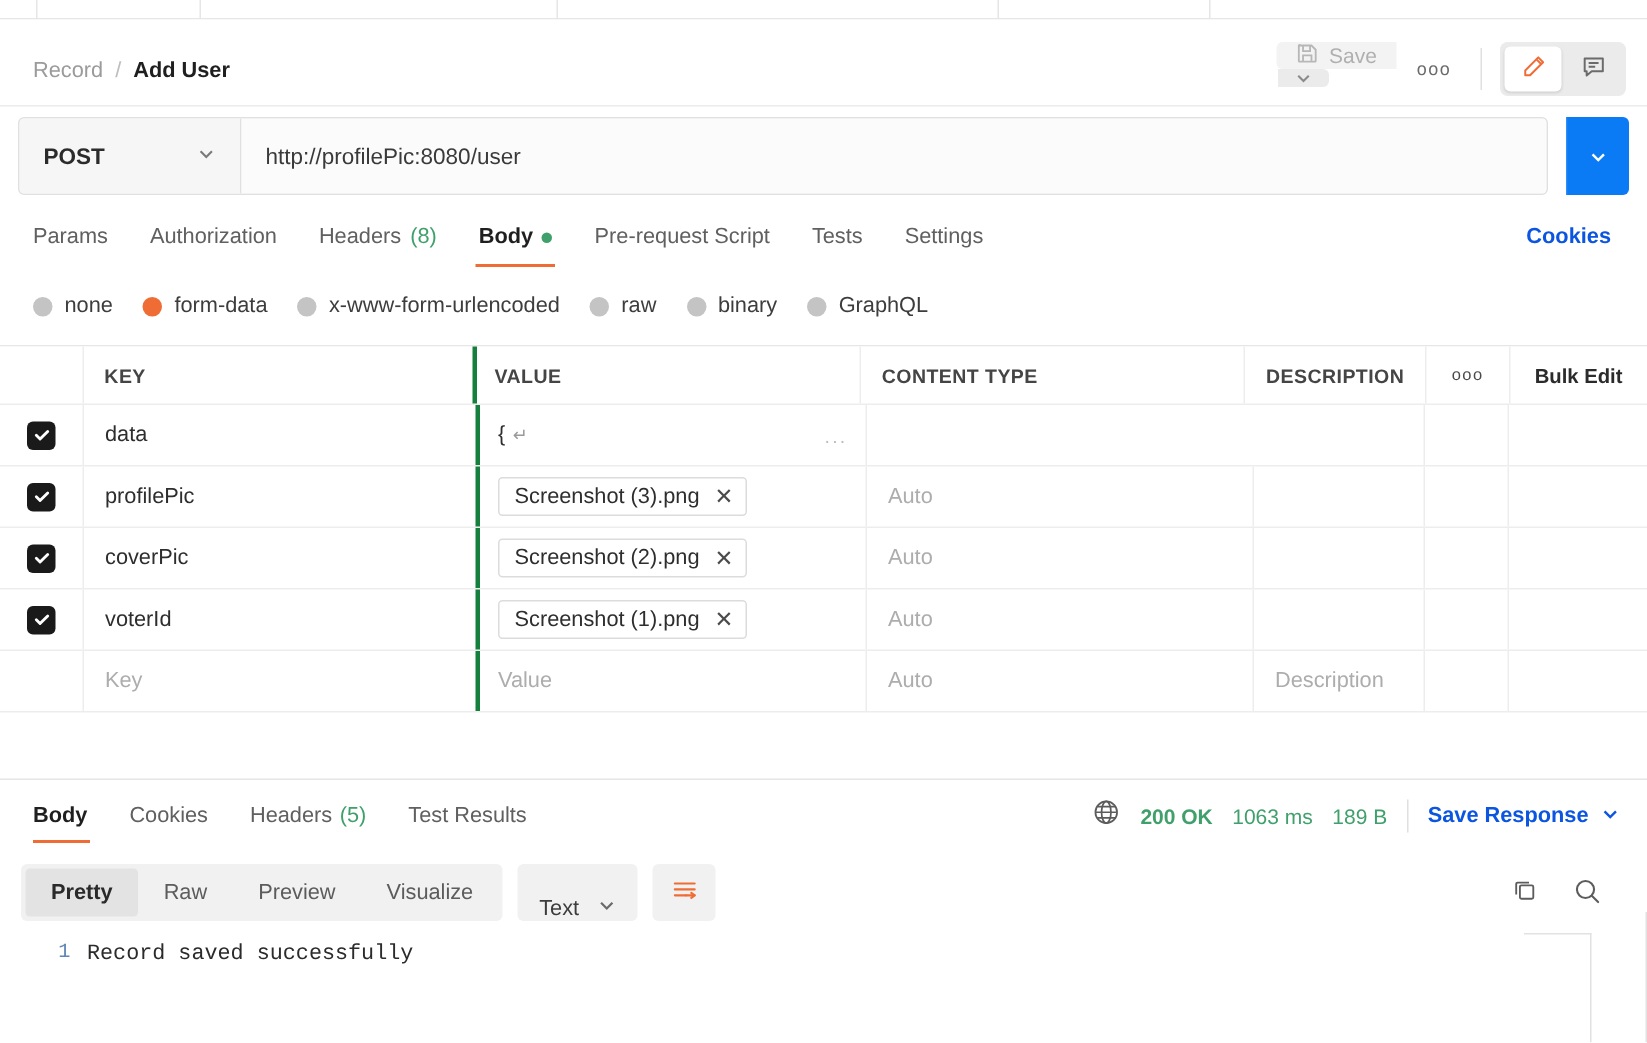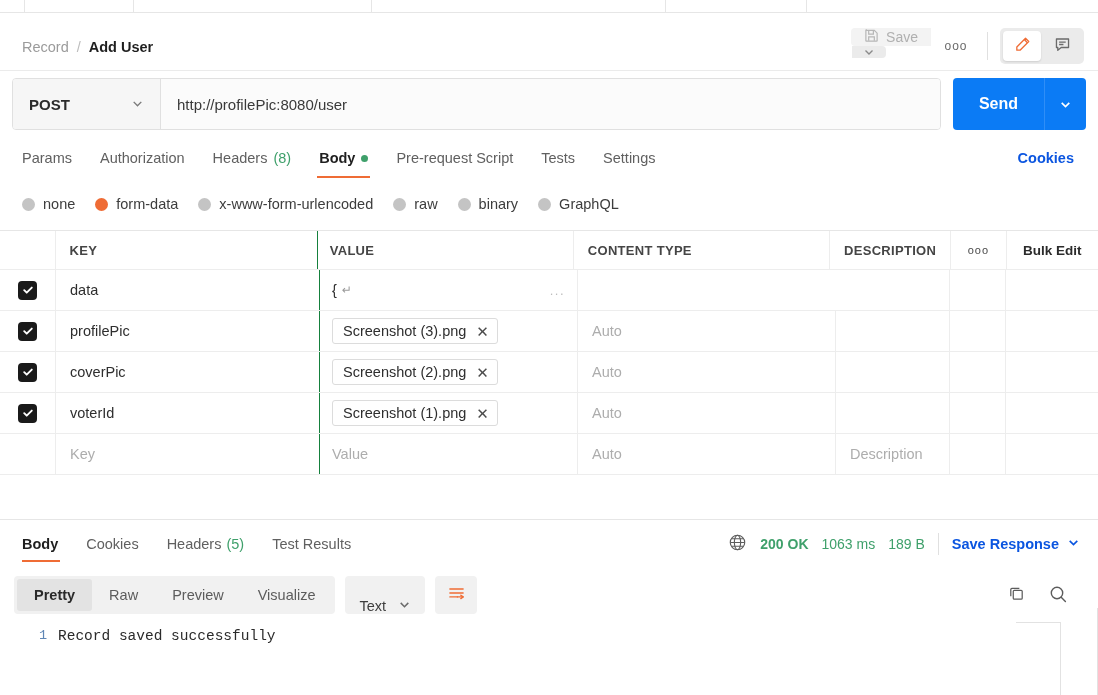--- a/index.html
+++ b/index.html
@@ -133,21 +133,21 @@
 
   
   .fd-table {
     position: absolute; top: 230px; left: 0; width: 1098px;
     border-top: 1px solid #e6e6e6;
   }
   .fd-row { display: flex; height: 41px; border-bottom: 1px solid #ededed; }
   .fd-row.head { height: 39px; background: #fff; }
   .c-check { width: 56px; border-right: 1px solid #ededed; display: flex;
              align-items: center; justify-content: center; }
-  .c-key { width: 264px; border-right: 1px solid #15803d; display: flex;
+  .c-key { width: 264px; border-right: 3px solid #15803d; display: flex;
            align-items: center; padding: 0 14px; }
   .c-val { width: 258px; border-right: 1px solid #ededed; display: flex;
            align-items: center; padding: 0 12px; position: relative; }
   .c-ct { width: 258px; border-right: 1px solid #ededed; display: flex;
           align-items: center; padding: 0 14px; }
   .c-desc { flex: 1; border-right: 1px solid #ededed; display: flex;
             align-items: center; padding: 0 14px; }
   .c-dots { width: 56px; border-right: 1px solid #ededed; display: flex;
             align-items: center; justify-content: center; color: #4a4a4a;
             font-size: 11px; letter-spacing: 1px; }
@@ -326,21 +326,20 @@
         <span>POST</span>
         <span class="caret">
           <svg width="13" height="13" viewBox="0 0 12 12" fill="none" stroke="#7a7a7a" stroke-width="1.3">
             <path d="M2.5 4.5 6 8l3.5-3.5"></path>
           </svg>
         </span>
       </div>
       <div class="url-text">http://profilePic:8080/user</div>
     </div>
     <div class="send-group">
-      <button class="send-btn">Send</button>
       <button class="send-caret">
         <svg width="13" height="13" viewBox="0 0 12 12" fill="none" stroke="#ffffff" stroke-width="1.5">
           <path d="M2.5 4.5 6 8l3.5-3.5"></path>
         </svg>
       </button>
     </div>
   </div>
 
   <div class="req-tabs">
     <button class="req-tab">

